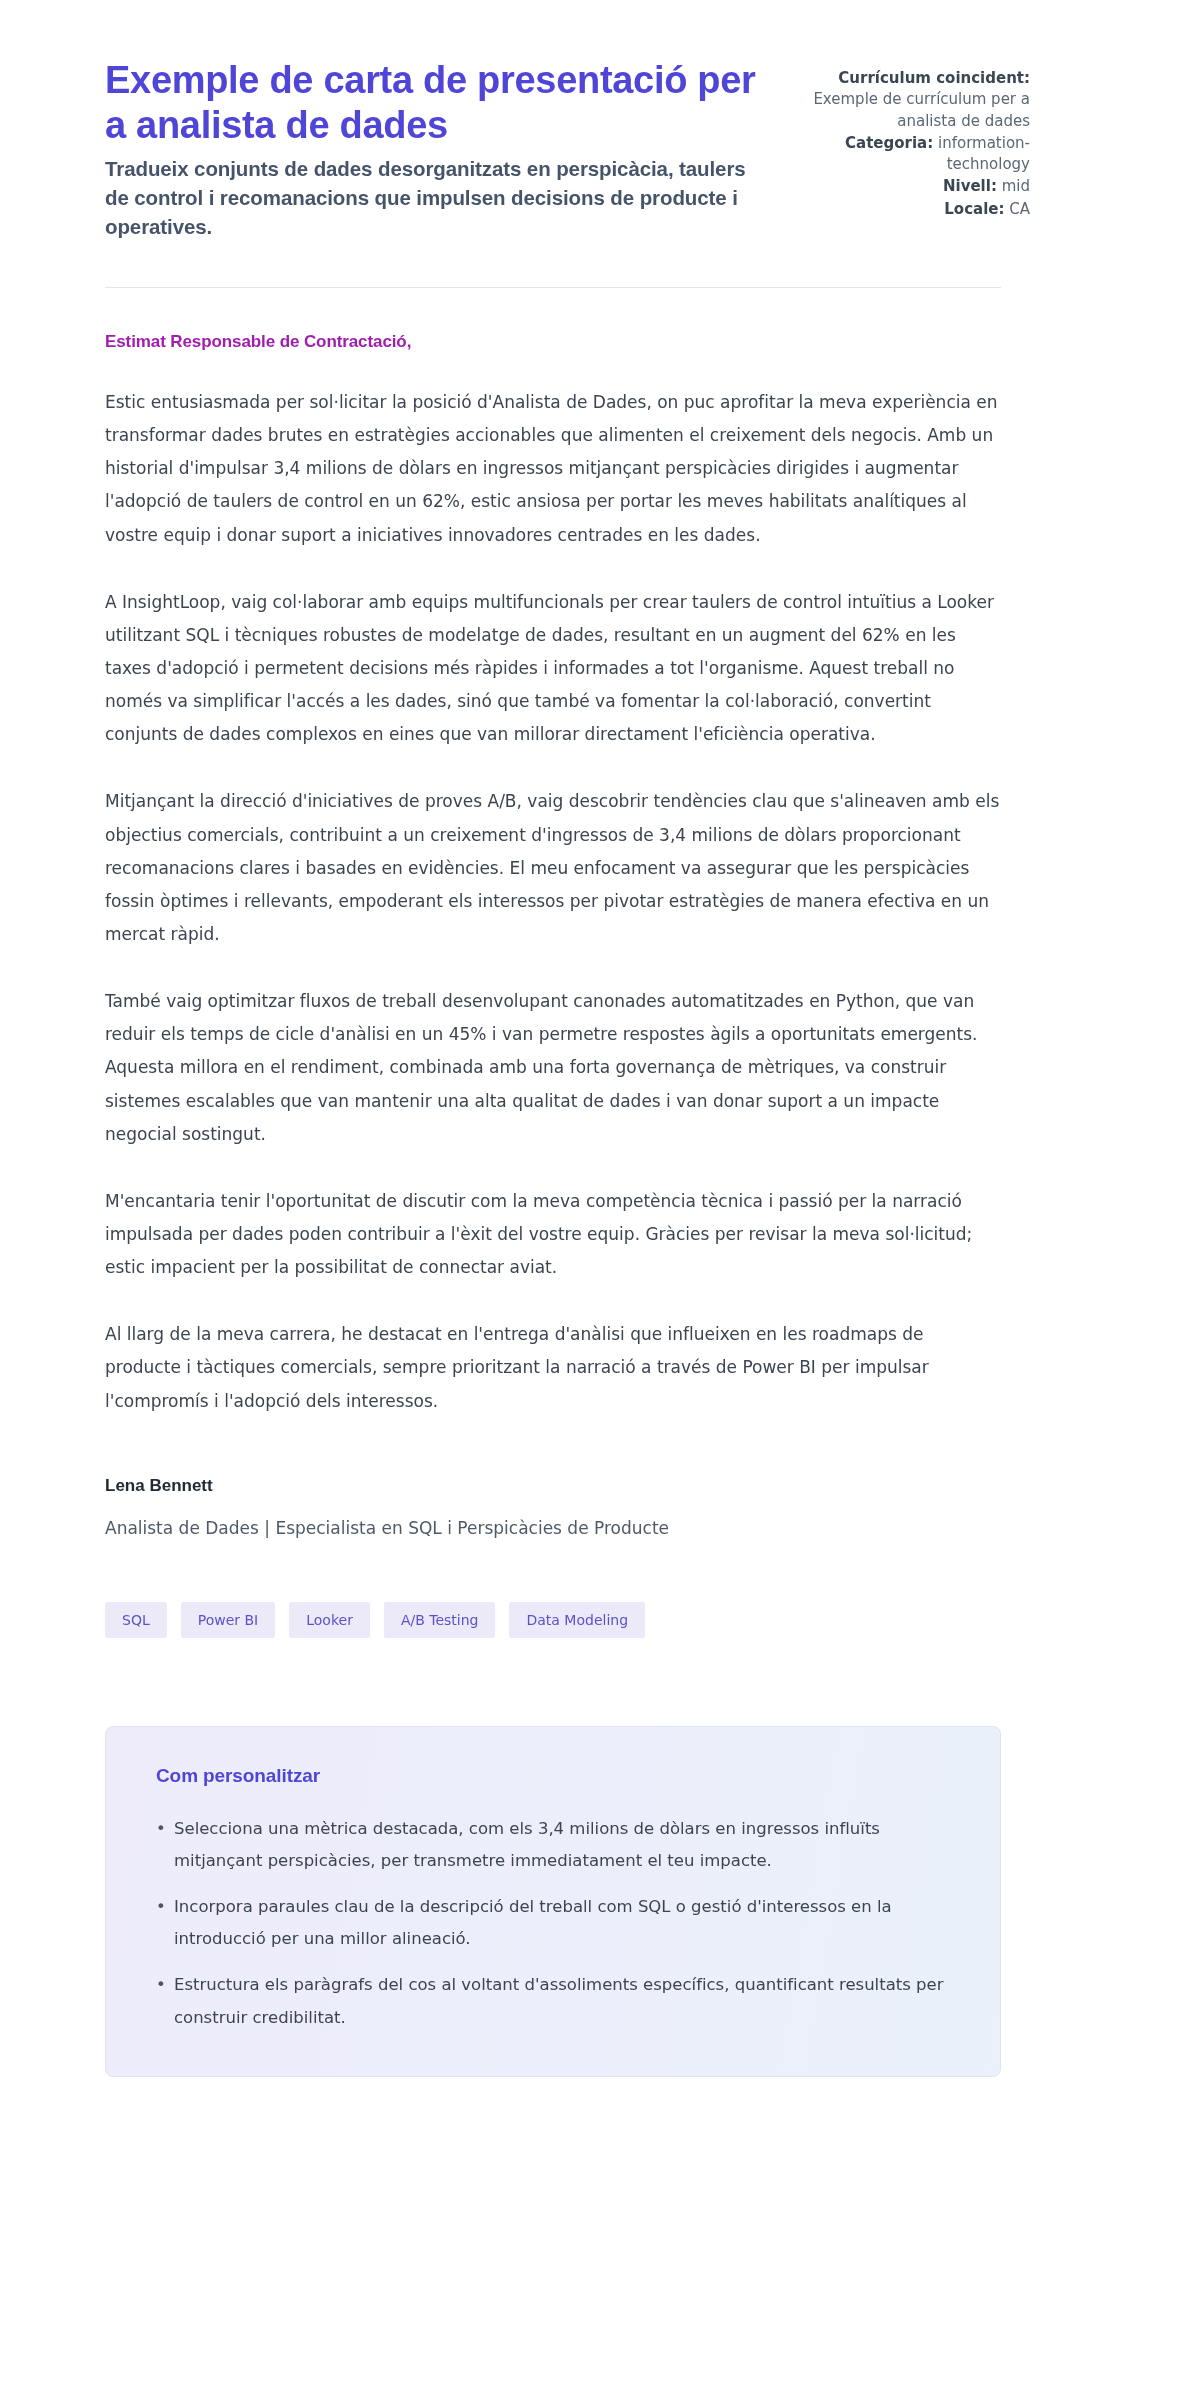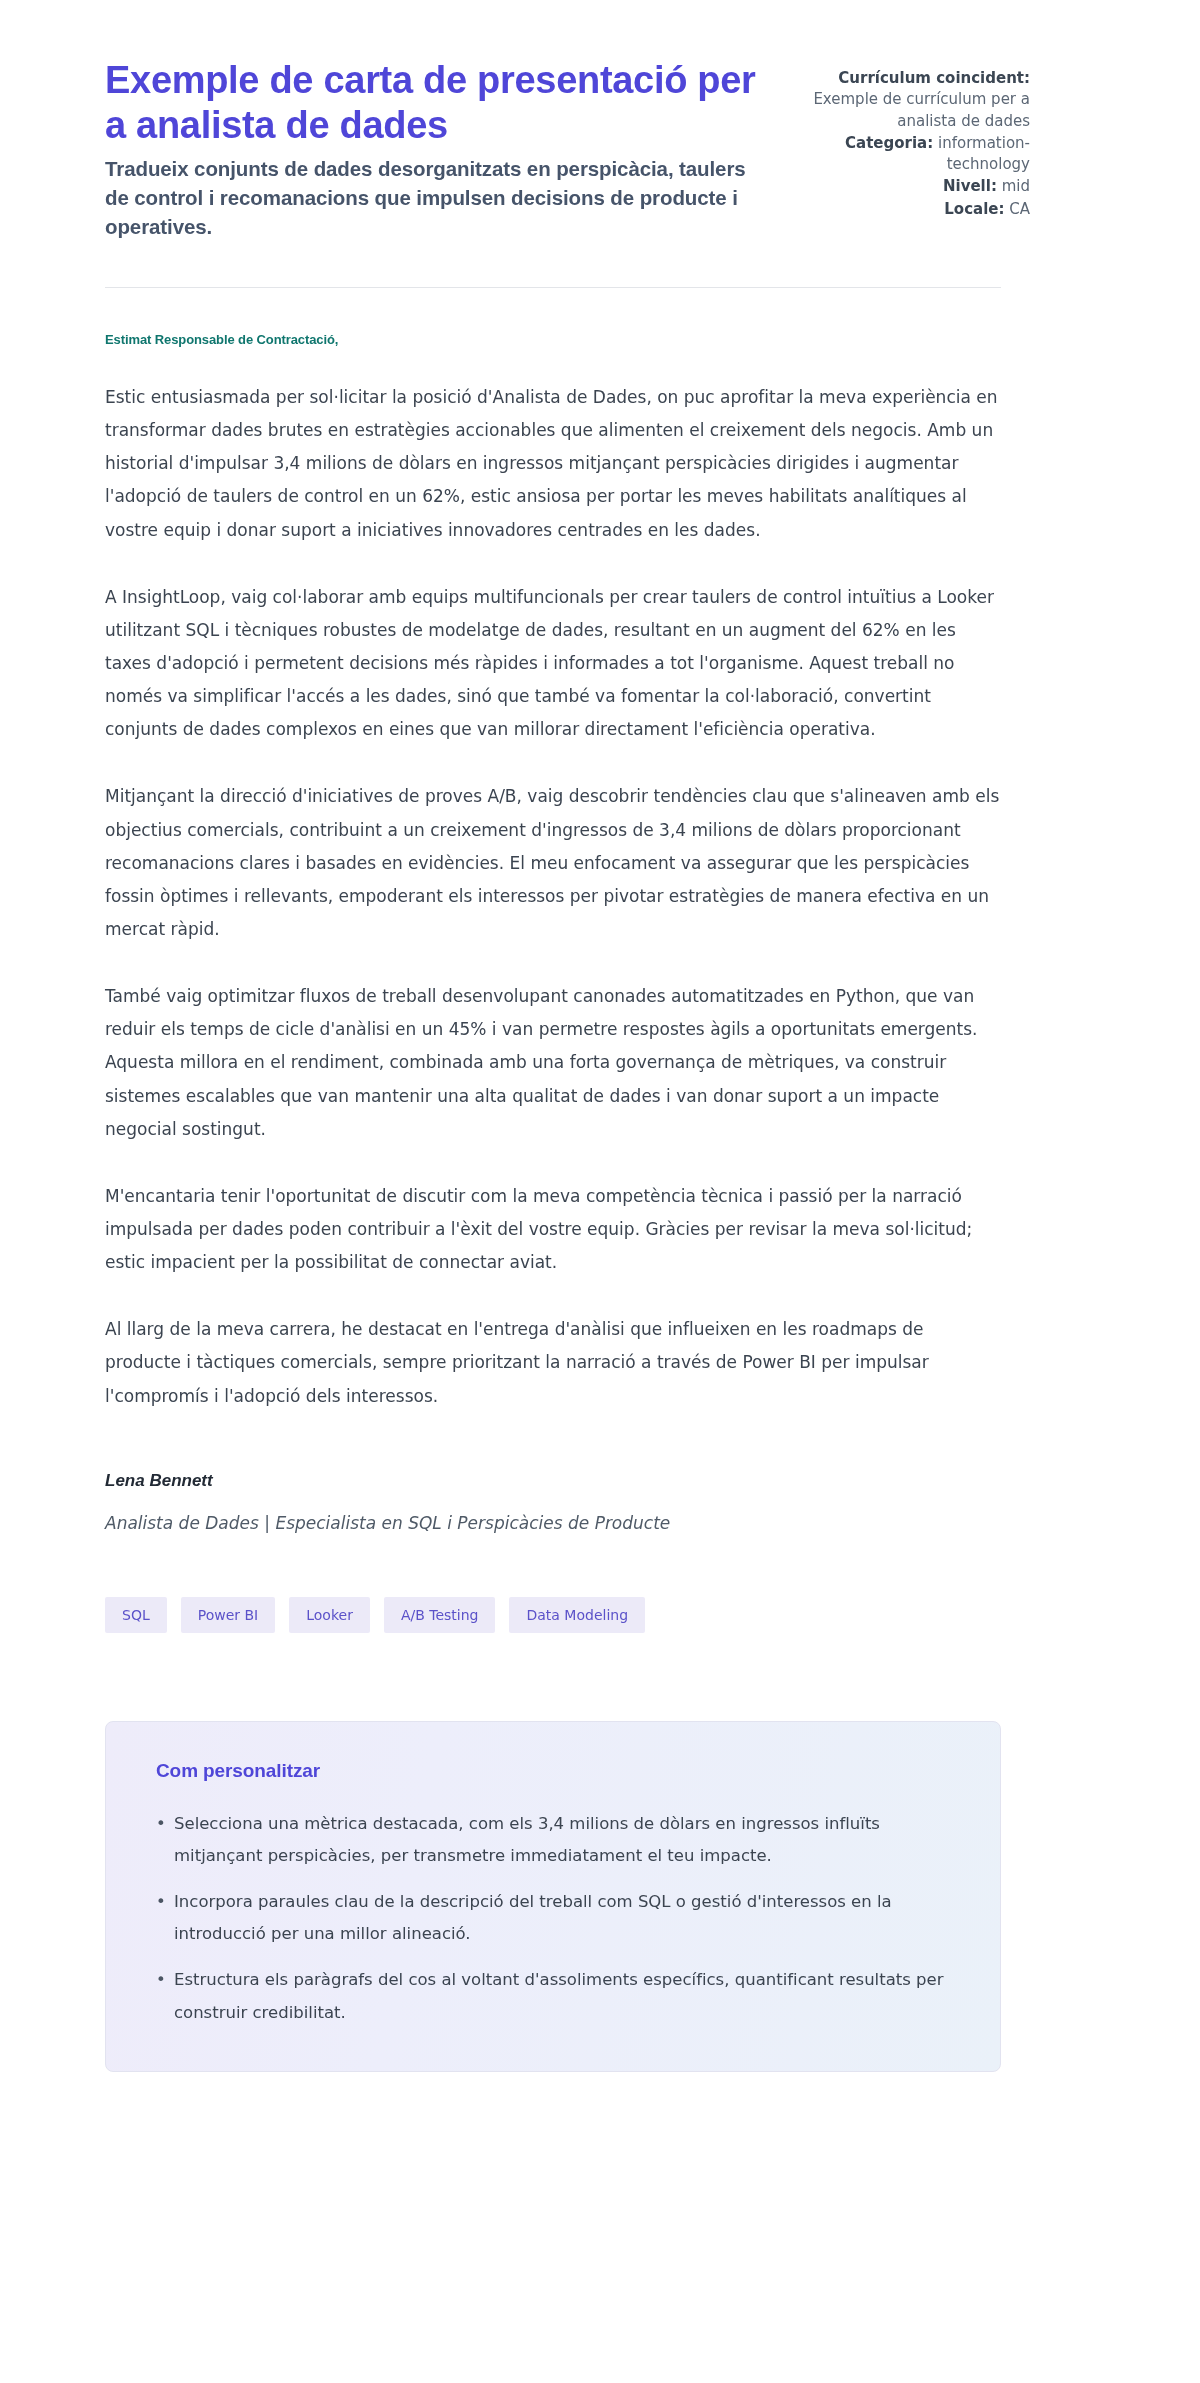--- a/index.html
+++ b/index.html
@@ -75,37 +75,37 @@
     background: #e3e5e9;
     margin: 46px 0 0 0;
     border: 0;
   }
 
   
   .letter { padding-top: 44px; }
 
   .salutation {
     font-family: "Liberation Sans", "DejaVu Sans", sans-serif;
-    font-size: 13px;
-    font-weight: bold;
-    color: #0f766e;
+    font-size: 17px;
+    font-weight: bold;
+    color: #a21caf;
     margin: 0 0 34px 0;
     letter-spacing: -0.1px;
   }
 
   .body-paragraph {
     font-size: 17px;
     line-height: 1.95;
     color: #3b4450;
     margin: 0 0 34px 0;
     max-width: 985px;
   }
 
   
-  .signature { margin-top: 58px; font-style: italic; }
+  .signature { margin-top: 58px; }
   .sign-name {
     font-family: "Liberation Sans", "DejaVu Sans", sans-serif;
     font-size: 17px;
     font-weight: bold;
     color: #222a35;
     margin: 0 0 22px 0;
   }
   .sign-role {
     font-size: 17px;
     color: #4f5a67;

